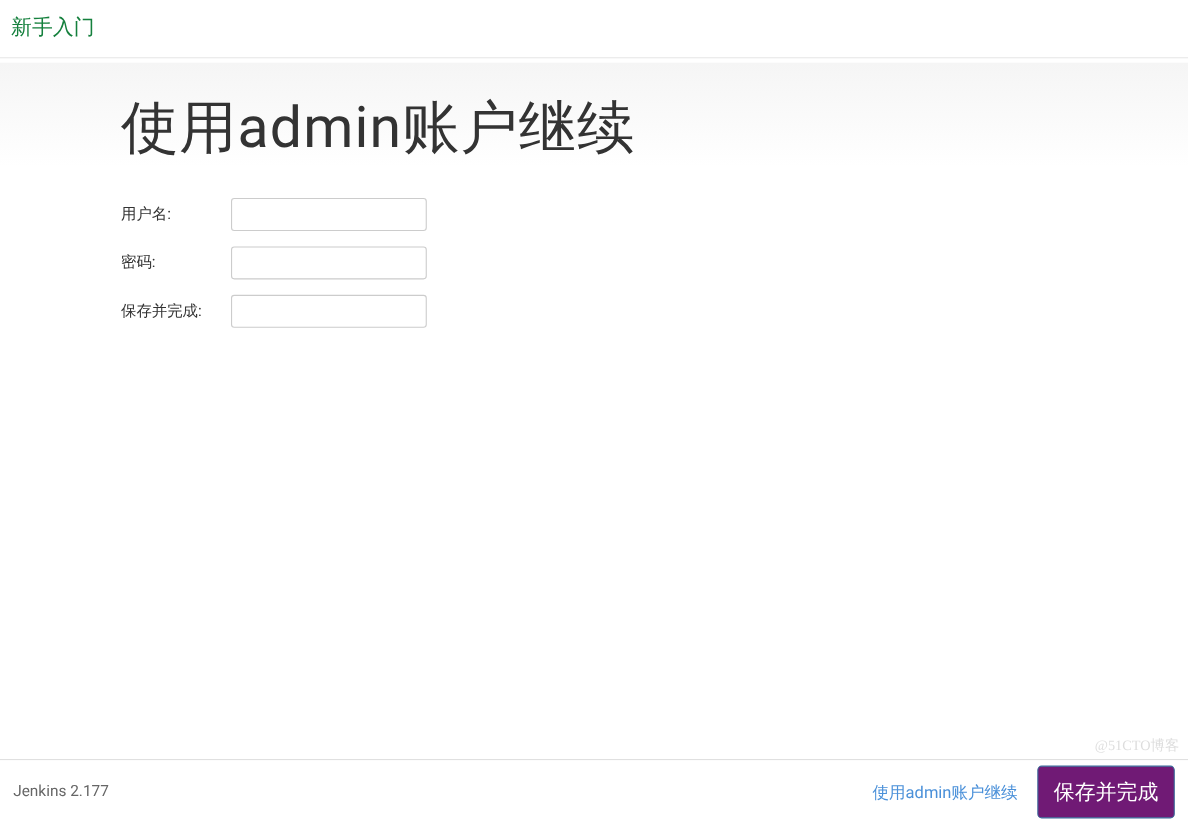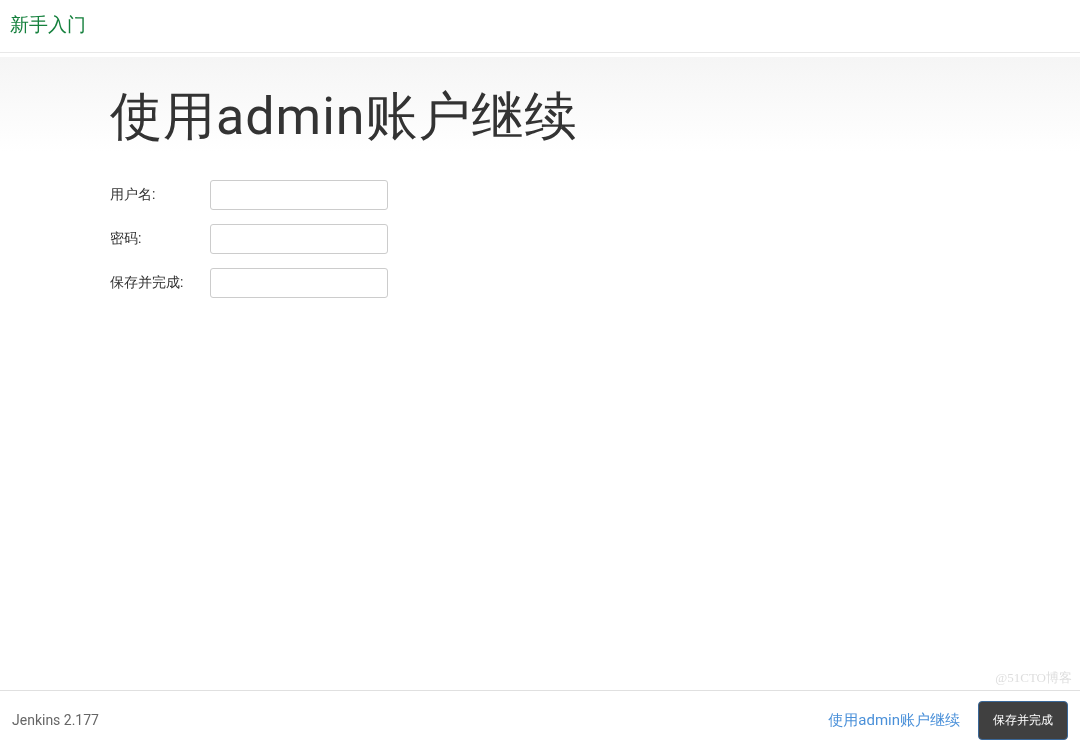--- a/index.html
+++ b/index.html
@@ -83,26 +83,26 @@
       align-items: center;
       gap: 18px;
     }
     .link-continue {
       color: #4a90d9;
       font-size: 15px;
       text-decoration: none;
       cursor: pointer;
     }
     .btn-primary {
-      background: #404040;
+      background: #701a75;
       color: #ffffff;
       border: 1px solid #3a6899;
       border-radius: 4px;
       padding: 10px 14px;
-      font-size: 12px;
+      font-size: 19px;
       cursor: pointer;
     }
     .watermark {
       position: absolute;
       right: 8px;
       bottom: 62px;
       font-size: 13px;
       color: rgba(120,120,120,0.25);
       pointer-events: none;
       font-family: Liberation Serif, serif;

